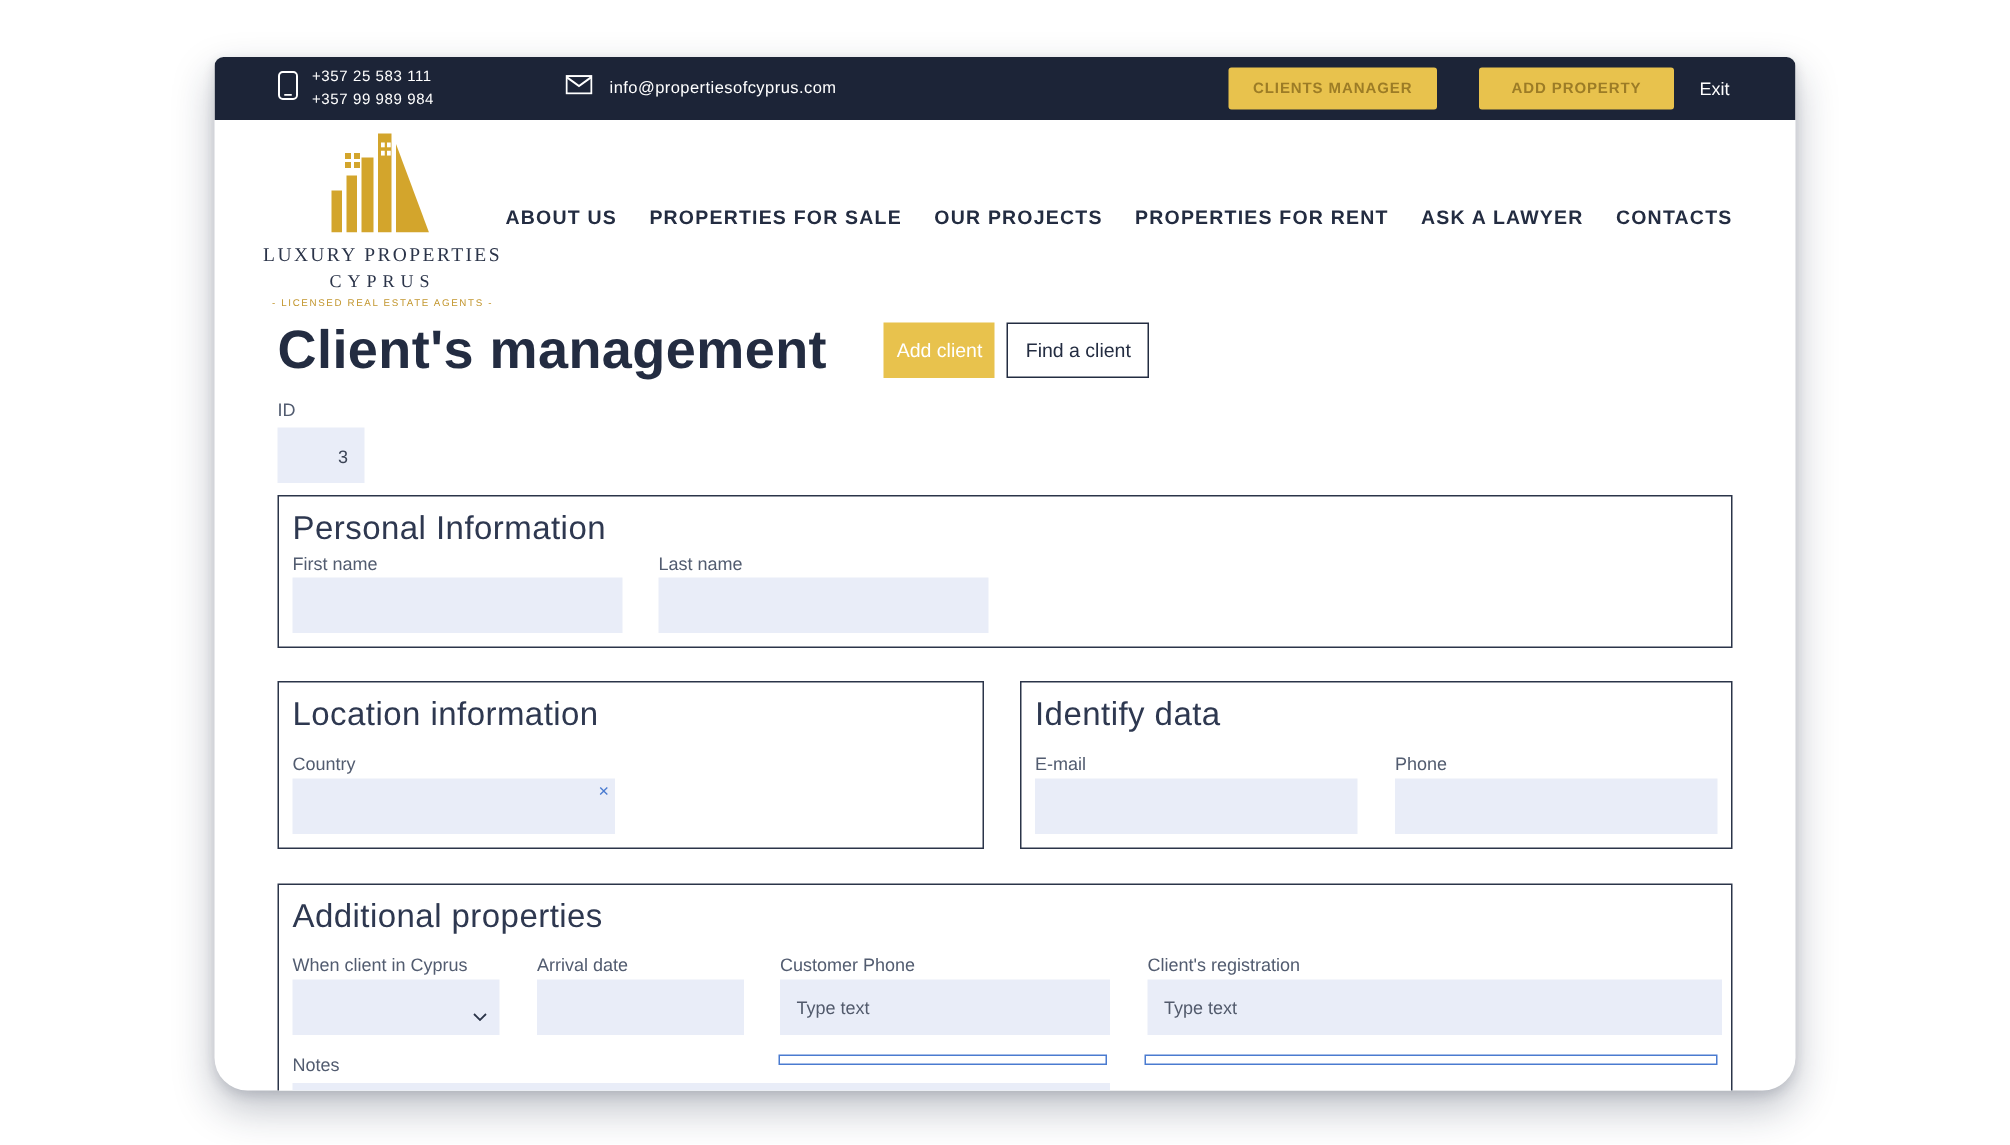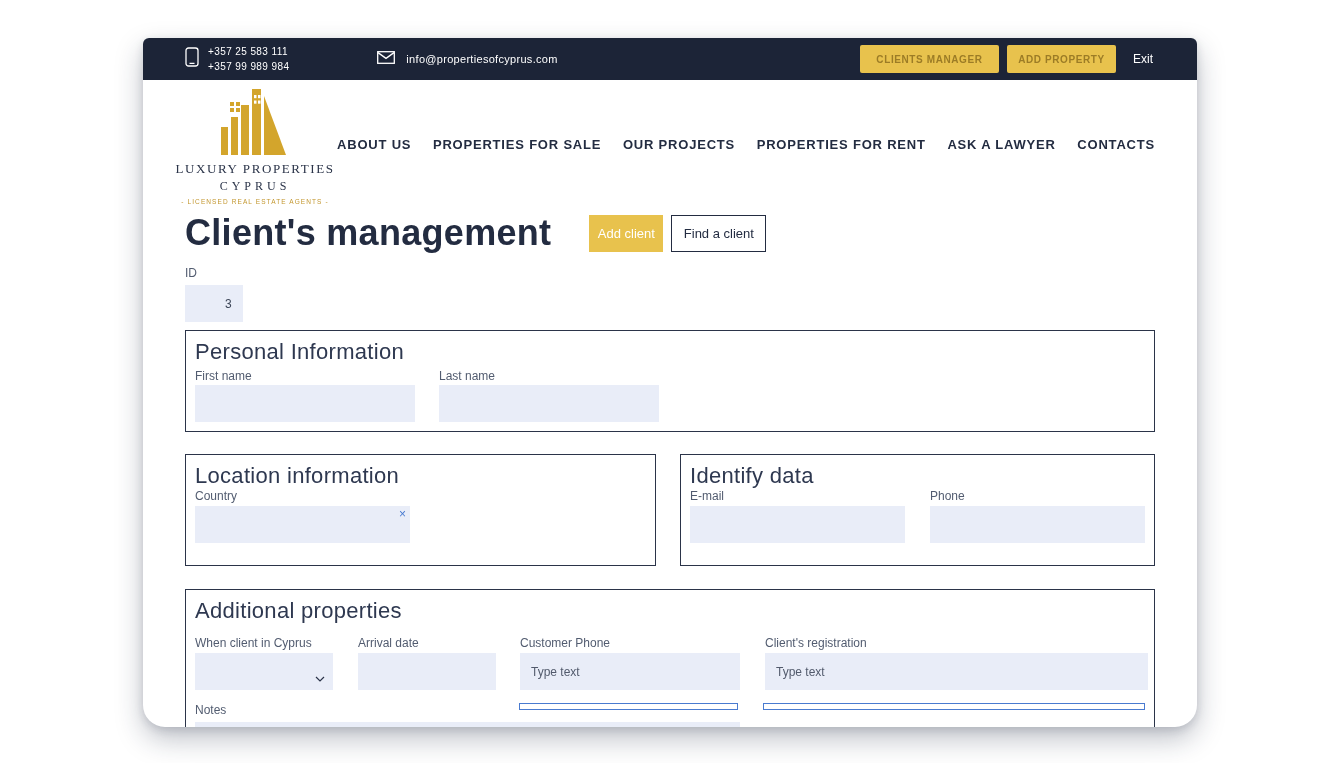--- a/index.html
+++ b/index.html
@@ -34,21 +34,21 @@
   .mail-text { font-size: 11px; letter-spacing: 0.3px; }
   .topbar-spacer { flex: 1; }
   .topbar-btn {
     height: 28px; border: none; border-radius: 2px;
     background: #e8c24d; color: #9c7c26;
     font-weight: bold; font-size: 10px; letter-spacing: 0.6px;
     font-family: inherit; cursor: pointer;
     display: inline-flex; align-items: center; justify-content: center;
   }
   .btn-clients-manager { width: 139px; }
-  .btn-add-property { width: 109px; margin-left: 8px; }
+  .btn-add-property { width: 130px; margin-left: 28px; }
   .exit-link { color: #ffffff; font-size: 12px; margin-left: 17px; text-decoration: none; cursor: pointer; }
 
   
   .content { padding: 0 42px; }
 
   .header-row { display: flex; align-items: center; height: 128px; }
   .logo { width: 140px; display: flex; flex-direction: column; align-items: center; }
   .logo-text1 { font-family: "Liberation Serif", serif; font-size: 13px; letter-spacing: 1.6px; color: #2b3449; margin-top: 2px; white-space: nowrap; }
   .logo-text2 { font-family: "Liberation Serif", serif; font-size: 12px; letter-spacing: 4px; color: #2b3449; margin-top: 2px; }
   .logo-tagline { font-size: 6.5px; color: #c3972f; letter-spacing: 1.1px; margin-top: 4px; white-space: nowrap; }
@@ -91,21 +91,21 @@
   .w220 { width: 220px; }
   .w215 { width: 215px; }
   .w138 { width: 138px; }
   .w383 { width: 383px; }
   .gap24 { margin-left: 24px; }
   .gap25 { margin-left: 25px; }
 
   .two-box-row { display: flex; gap: 24px; margin-top: 22px; }
   .location-box { width: 473px; height: 112px; }
   .identify-box { flex: 1; height: 112px; }
-  .location-box .field-label, .identify-box .field-label { }
+  .location-box .field-label, .identify-box .field-label { margin-top: 13px; }
   .location-box .input, .identify-box .input { margin-top: 3px; }
 
   .country-wrap { position: relative; width: 215px; }
   .country-clear {
     position: absolute; top: 3px; right: 4px;
     color: #4a7bd0; font-size: 12px; line-height: 10px; cursor: pointer;
   }
 
   .additional-box { margin-top: 23px; height: 190px; }
   .additional-box .fields-row { margin-top: 12px; }

